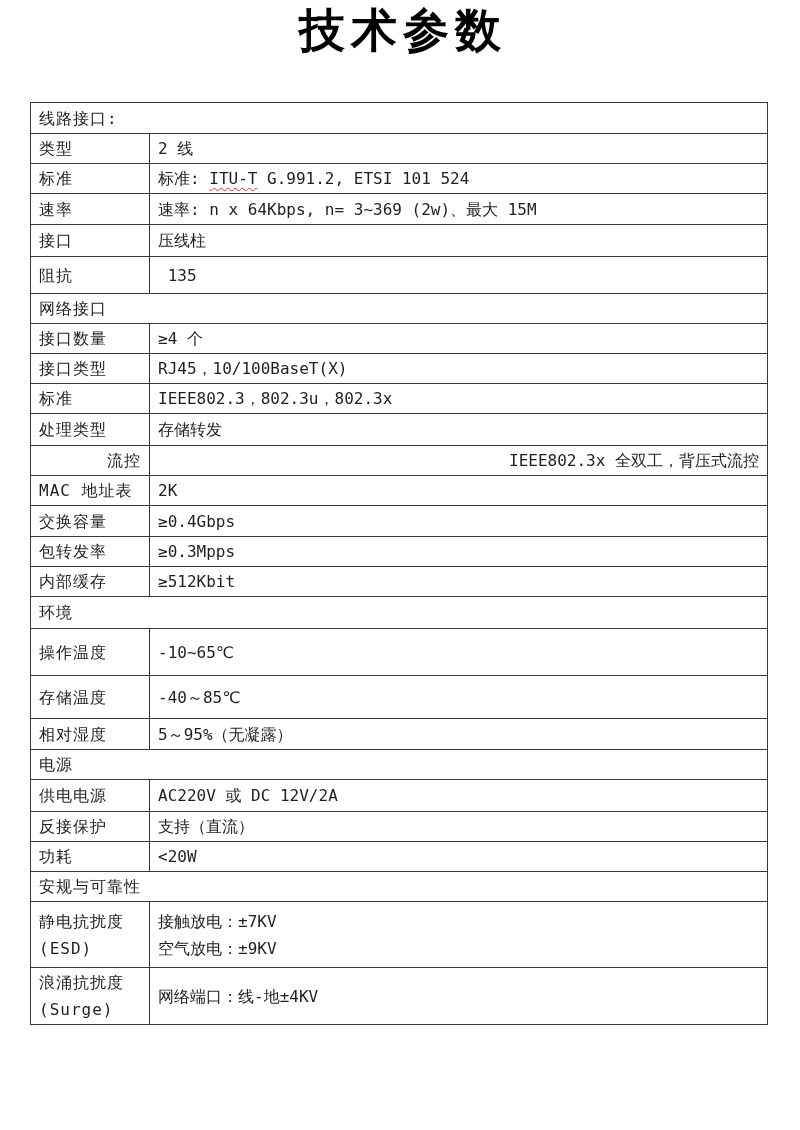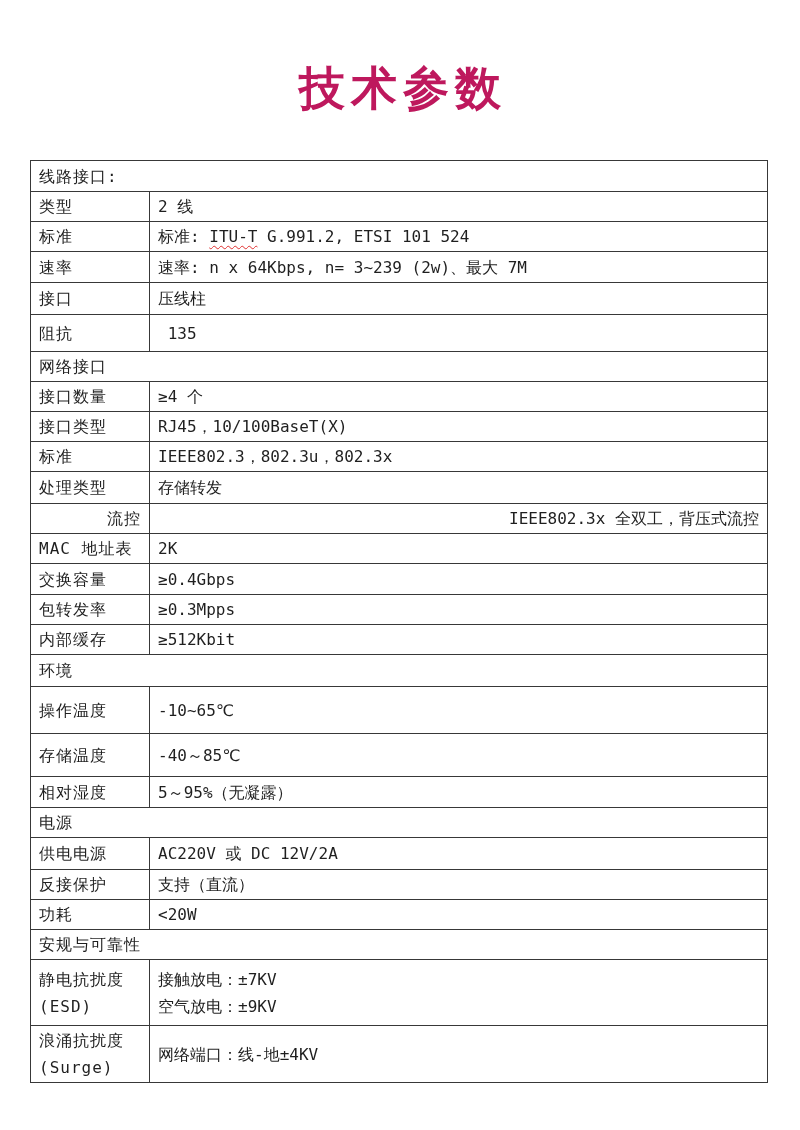--- a/index.html
+++ b/index.html
@@ -3,23 +3,23 @@
 <meta charset="utf-8">
 <style>
   html,body{margin:0;padding:0;}
   body{
     width:800px;height:1130px;background:#ffffff;color:#1f1f1f;
     font-family:"DejaVu Sans Mono","DejaVu Sans",sans-serif;
     position:relative;overflow:hidden;
   }
   .page{width:800px;height:1130px;}
   .page-title{
-    margin:0;padding-top:58px;text-align:center;
+    margin:0;text-align:center;
     font-family:"DejaVu Sans",sans-serif;font-weight:700;
-    font-size:46px;letter-spacing:6px;text-indent:6px;color:#be185d;
+    font-size:46px;letter-spacing:6px;text-indent:6px;color:#000000;
   }
   table.spec-table{
     border-collapse:collapse;table-layout:fixed;
     width:738px;margin:40px 0 0 30px;
   }
   col.label-col{width:119px;}
   td.cell{
     border:1px solid #383838;
     padding:1px 8px;vertical-align:middle;
   }
@@ -66,21 +66,21 @@
           </td>
           <td class="cell value-cell">
             <div class="txt">标准: <span class="squiggle">ITU-T</span> G.991.2, ETSI 101 524</div>
           </td>
         </tr>
         <tr style="height: 31px;">
           <td class="cell label-cell">
             <div class="txt">速率</div>
           </td>
           <td class="cell value-cell">
-            <div class="txt">速率: n x 64Kbps, n= 3~239 (2w)、最大 7M</div>
+            <div class="txt">速率: n x 64Kbps, n= 3~369 (2w)、最大 15M</div>
           </td>
         </tr>
         <tr style="height: 32px;">
           <td class="cell label-cell">
             <div class="txt">接口</div>
           </td>
           <td class="cell value-cell">
             <div class="txt">压线柱</div>
           </td>
         </tr>

